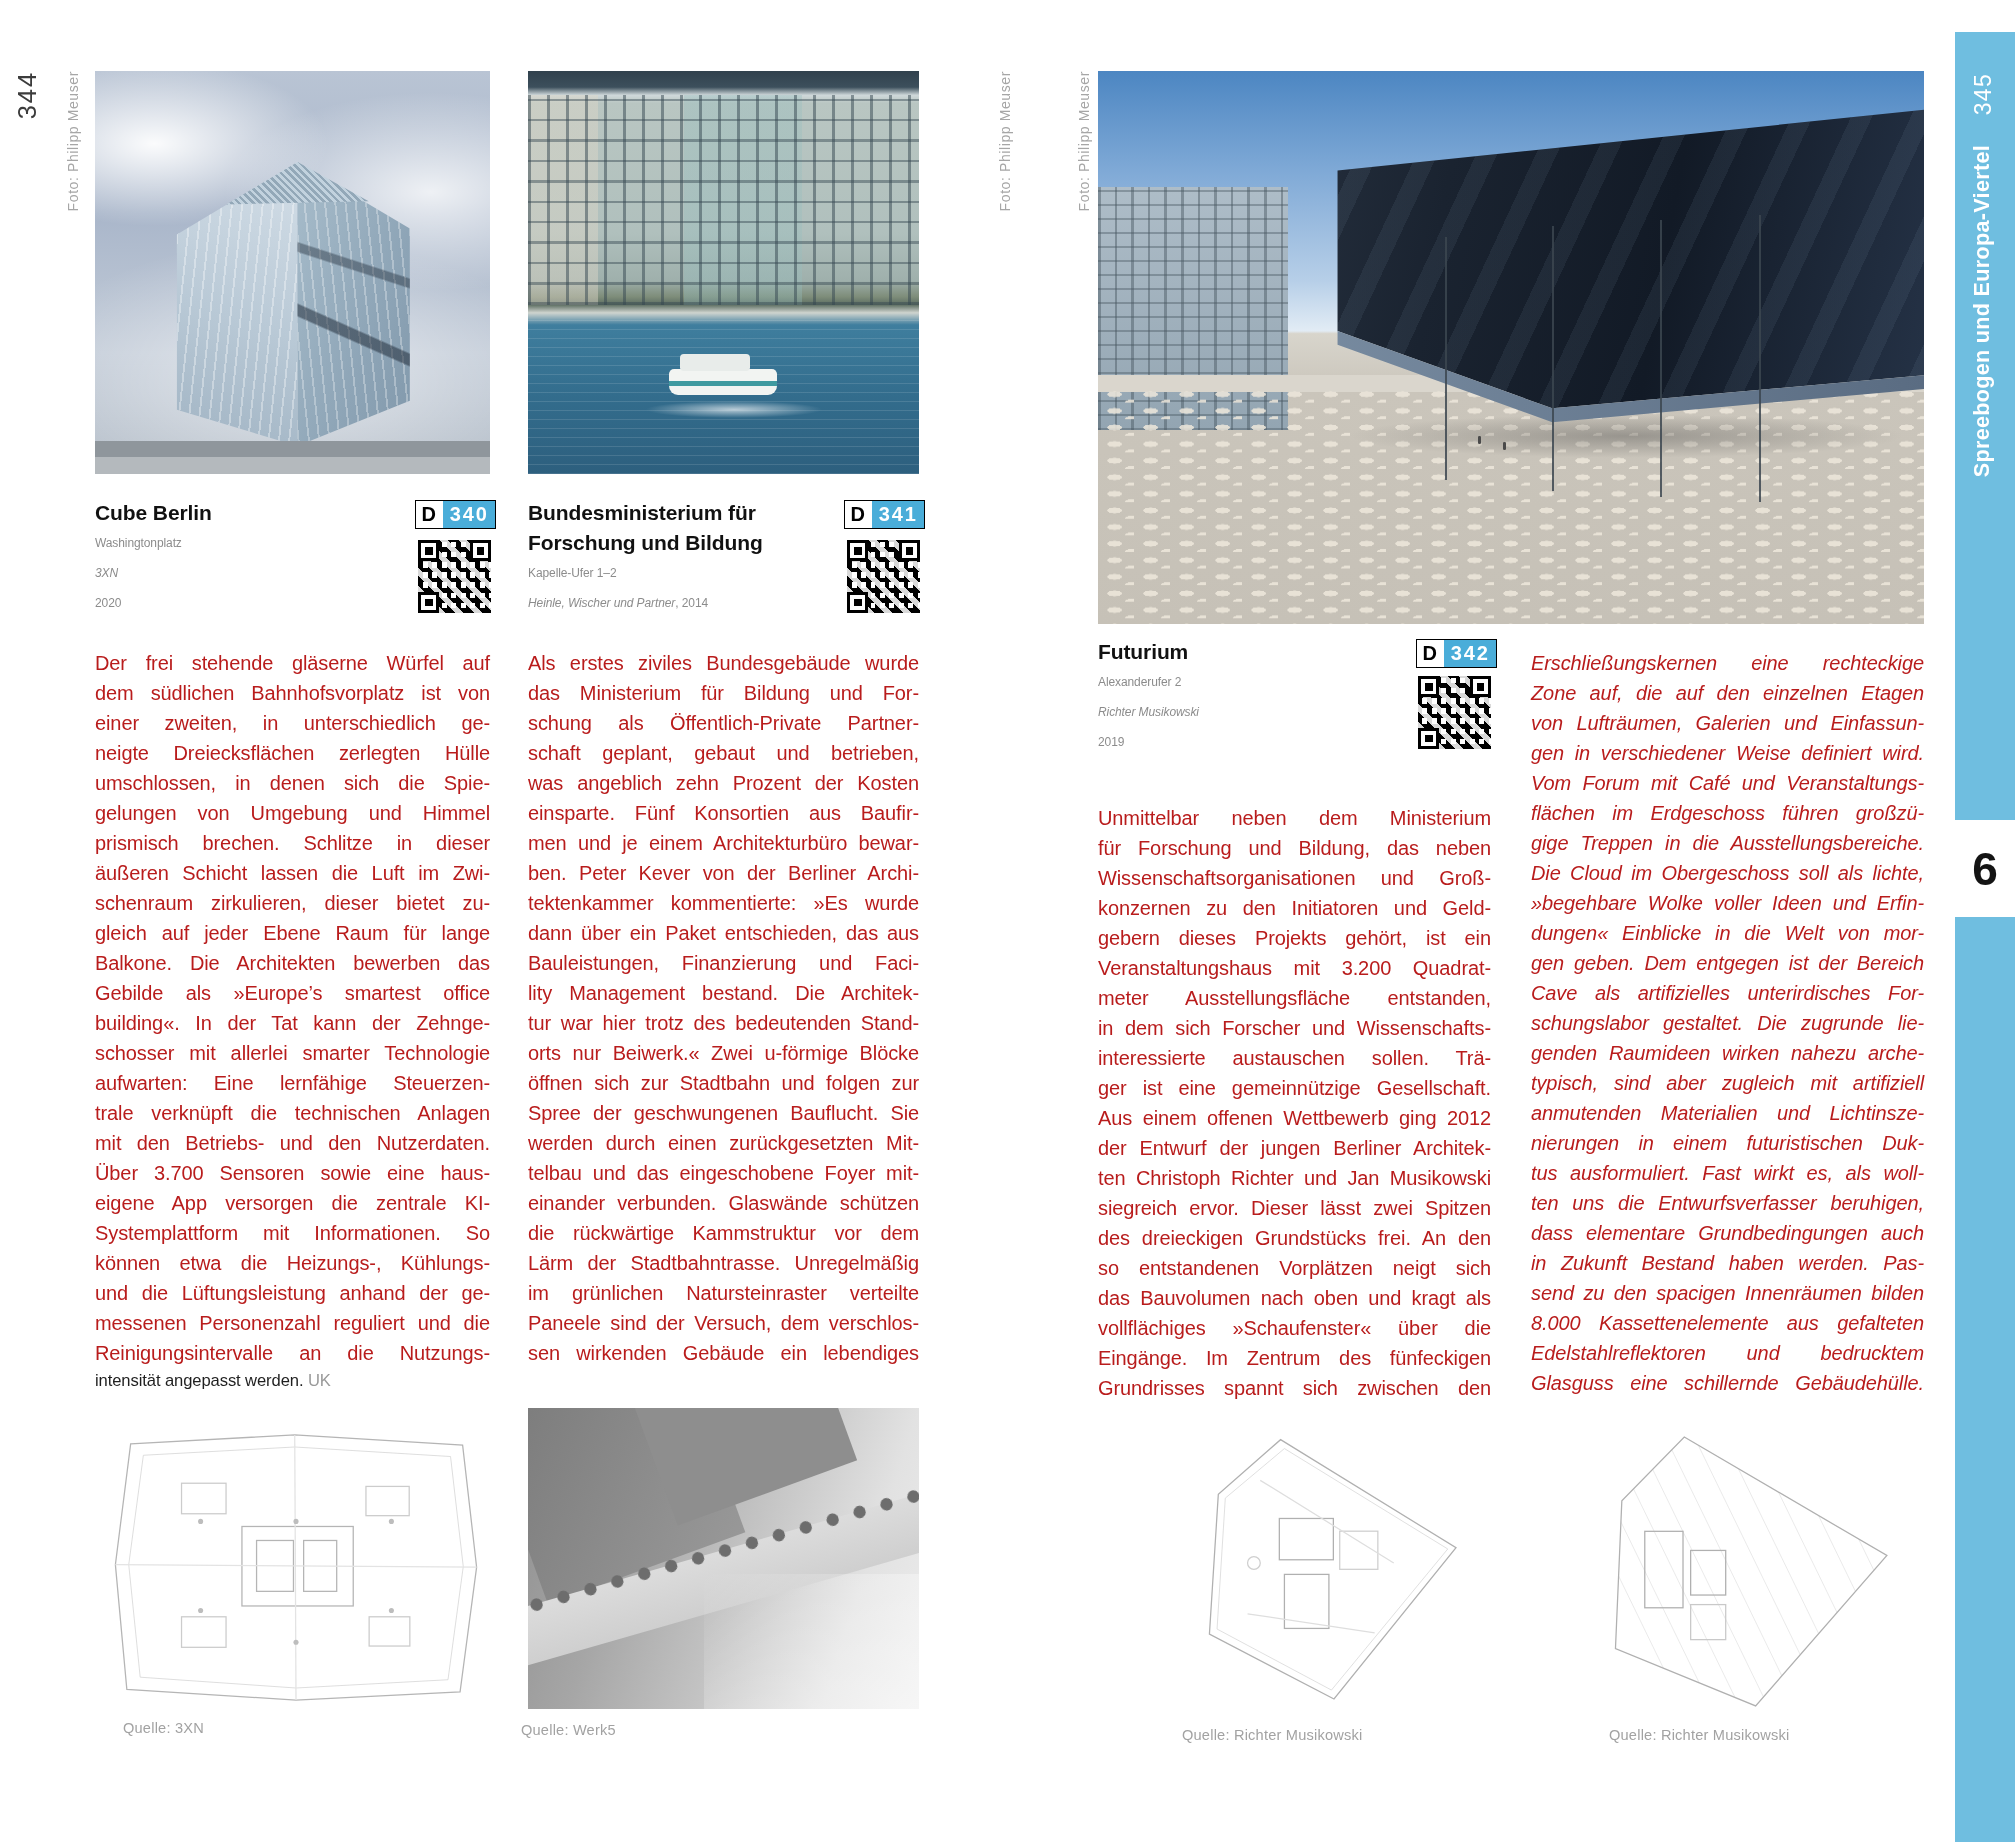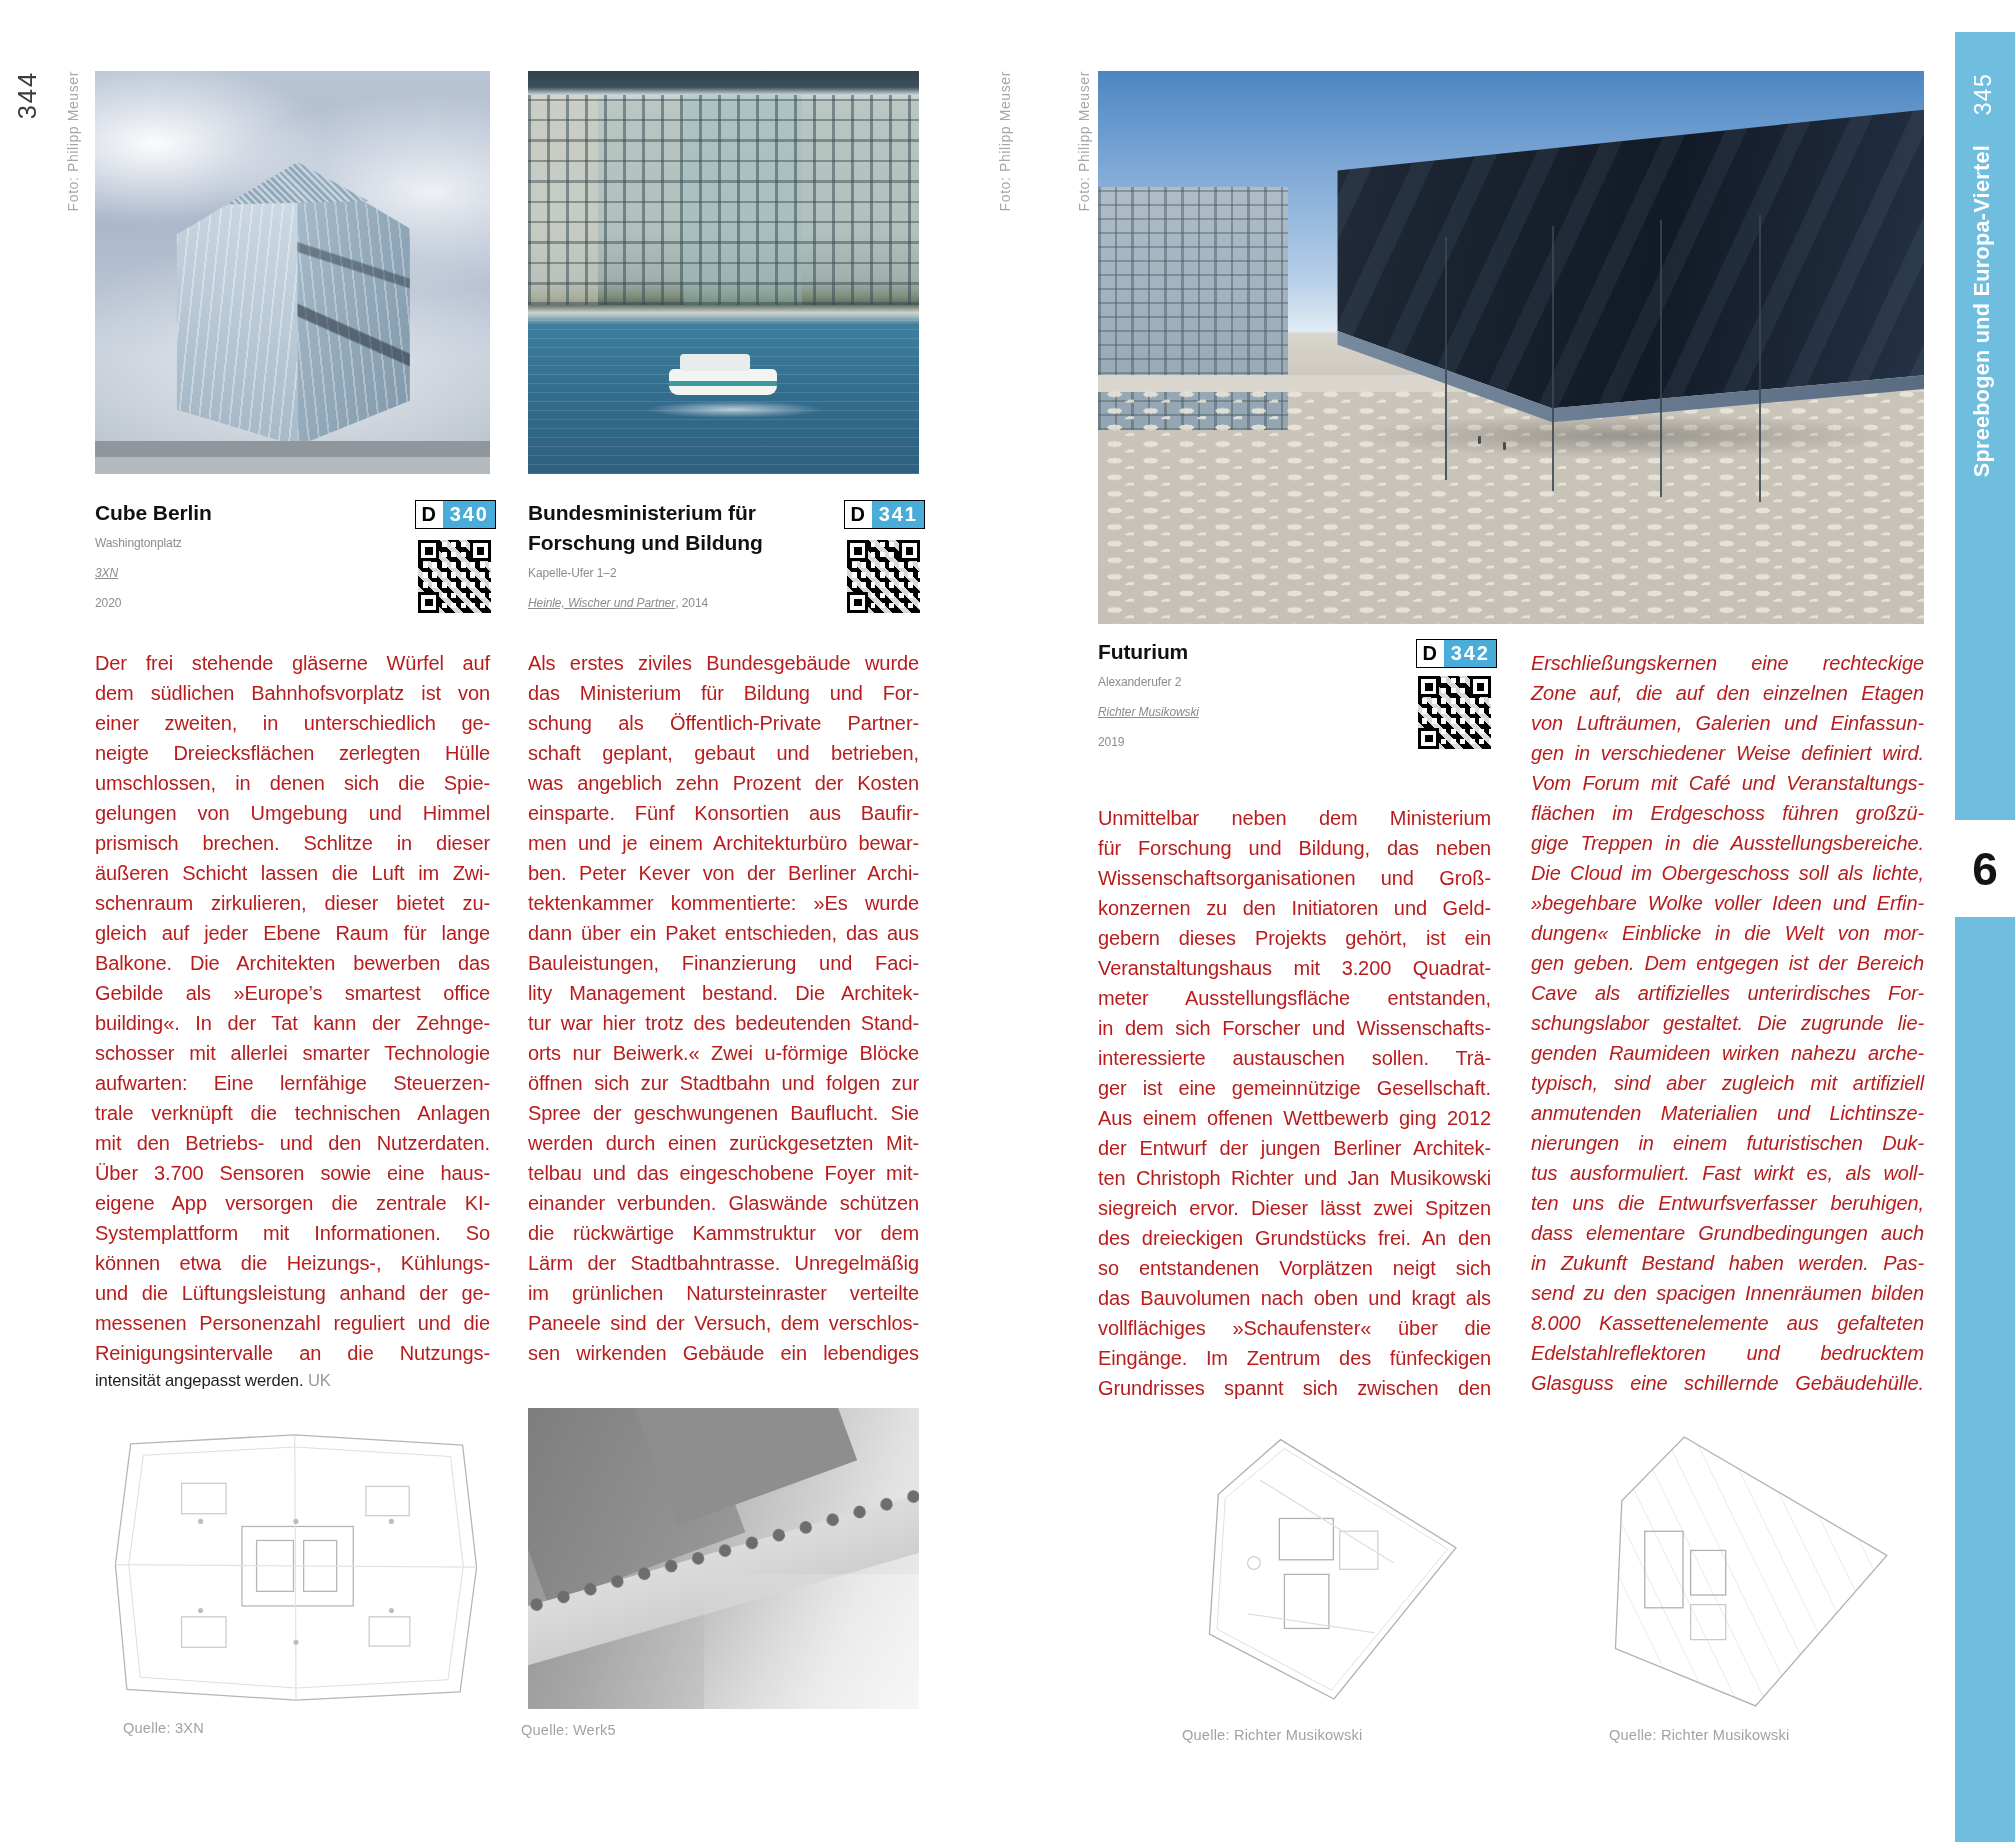--- a/index.html
+++ b/index.html
@@ -14,21 +14,21 @@
   .sb-num{font-size:23px;color:#ffffff;letter-spacing:1.3px;}
   .sb-title{font-size:21.6px;font-weight:bold;color:#ffffff;letter-spacing:0.3px;}
   
   .sb-blue{position:absolute;left:1955px;width:60px;background:#6fbee0;}
   .chapter-tab{position:absolute;left:1955px;top:820px;width:60px;height:97px;background:#ffffff;
                display:flex;align-items:center;justify-content:center;
                font-size:46px;font-weight:800;color:#141414;}
   
   .etitle{font-size:21px;font-weight:bold;color:#111;line-height:30px;letter-spacing:-0.1px;}
   .esub{font-size:12px;color:#8c8c8c;line-height:30px;letter-spacing:-0.1px;}
-  .it{font-style:italic;text-decoration:underline;}
+  .it{font-style:italic;}
   .badge{position:absolute;height:29px;display:flex;align-items:stretch;border:1.9px solid #000;
          background:#fff;box-sizing:border-box;}
   .badge .d{width:25.5px;display:flex;align-items:center;justify-content:center;
             font-weight:bold;font-size:20px;color:#000;}
   .badge .num{margin-left:1.9px;padding:0 6.4px;display:flex;align-items:center;justify-content:center;
               background:#4aadd9;color:#fff;font-weight:bold;font-size:20px;letter-spacing:1.9px;}
   
   .qr{position:absolute;width:73px;height:73px;background:
       repeating-linear-gradient(45deg, rgba(255,255,255,.85) 0 5.7px, transparent 5.7px 13.4px),
       repeating-linear-gradient(90deg, #000 0 4.5px, transparent 4.5px 9.5px),

